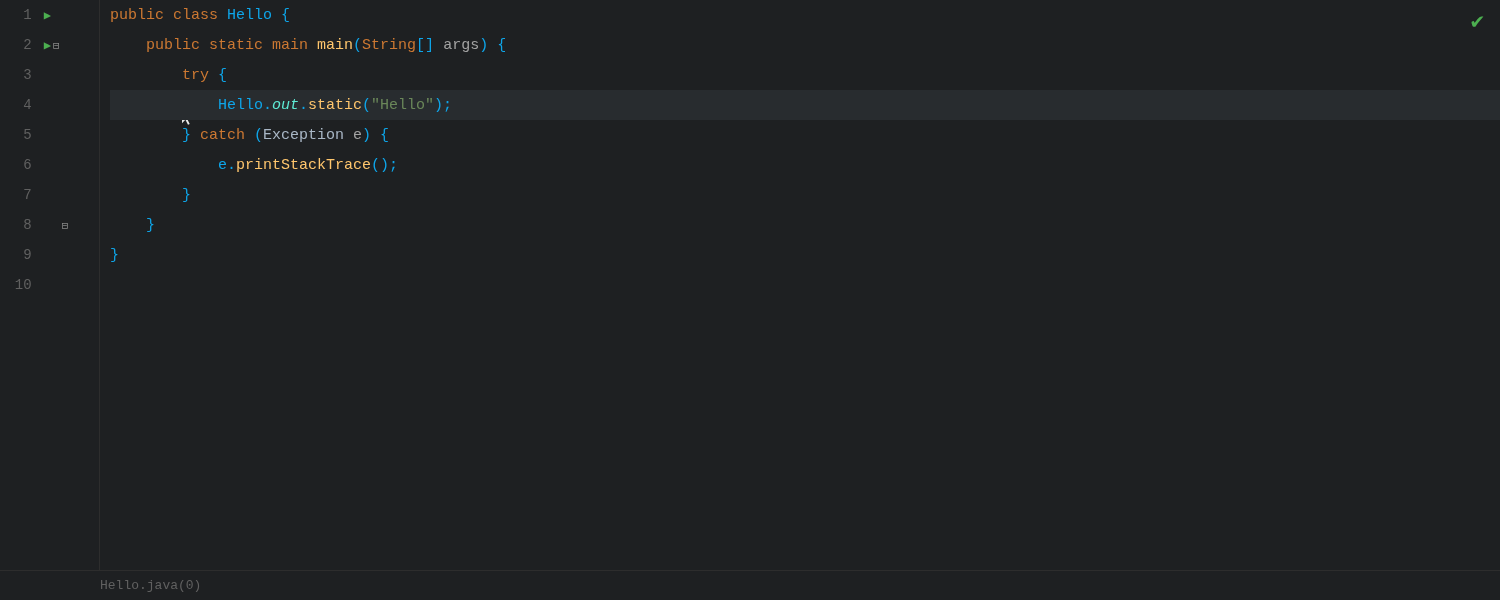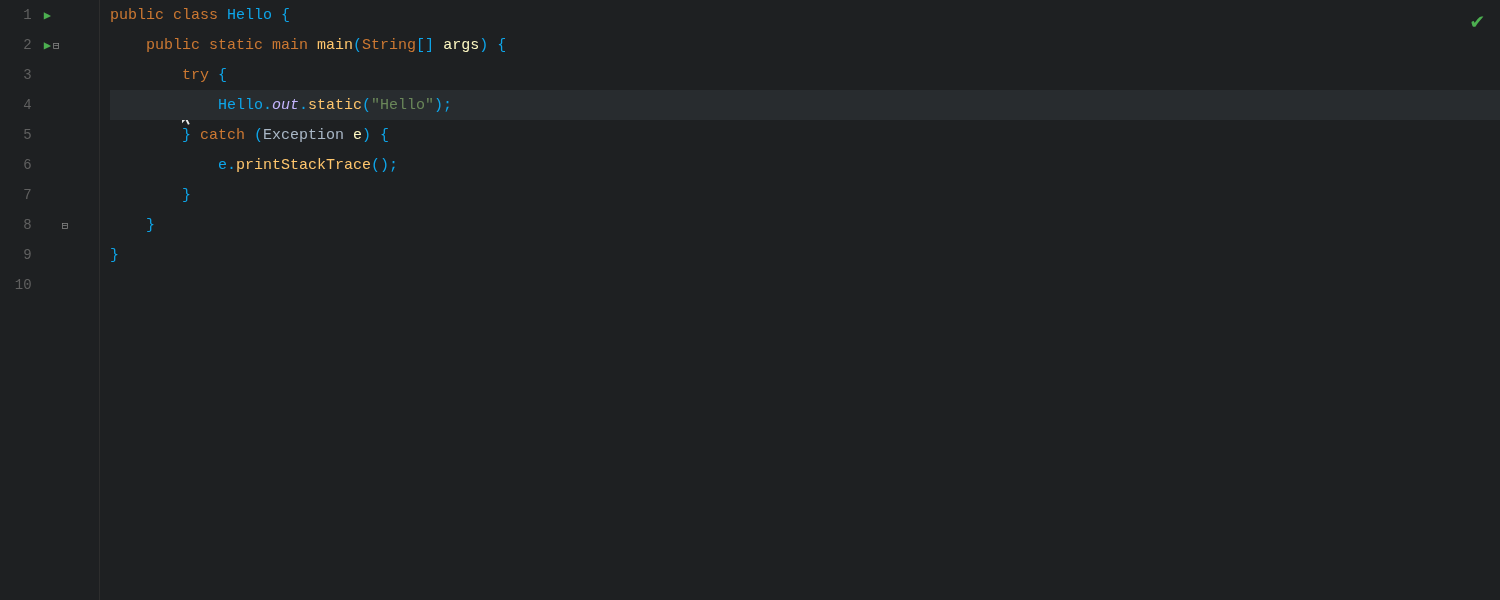--- a/index.html
+++ b/index.html
@@ -98,22 +98,22 @@
     .code-line.active-line {
       background-color: #282c2f;
     }
 
     
     .kw { color: #cc7832; } 
     .method-name { color: #ffc66d; } 
     .class-name { color: #a9b7c6; } 
     .plain { color: #0ea5e9; } 
     .string { color: #6a8759; }
-    .param { color: #fef9c3; }
-    .out-italic { font-style: italic; color: #c4b5fd; }
+    .param { color: #a3a3a3; }
+    .out-italic { font-style: italic; color: #5eead4; }
     .println { color: #ffc66d; }
 
     .checkmark {
       position: absolute;
       top: 8px;
       right: 16px;
       color: #4caf50;
       font-size: 22px;
       font-weight: bold;
     }
@@ -245,13 +245,16 @@
       <div class="code-line">
         <span class="plain">}</span>
       </div>
 
       <div class="code-line">
         <span class="plain">&nbsp;</span>
       </div>
     </div>
   </div>
 
+  <div class="bottom-hint">
+    <span class="bottom-hint-text">Hello.java(0)</span>
+  </div>
 </div>
 
 </body></html>

